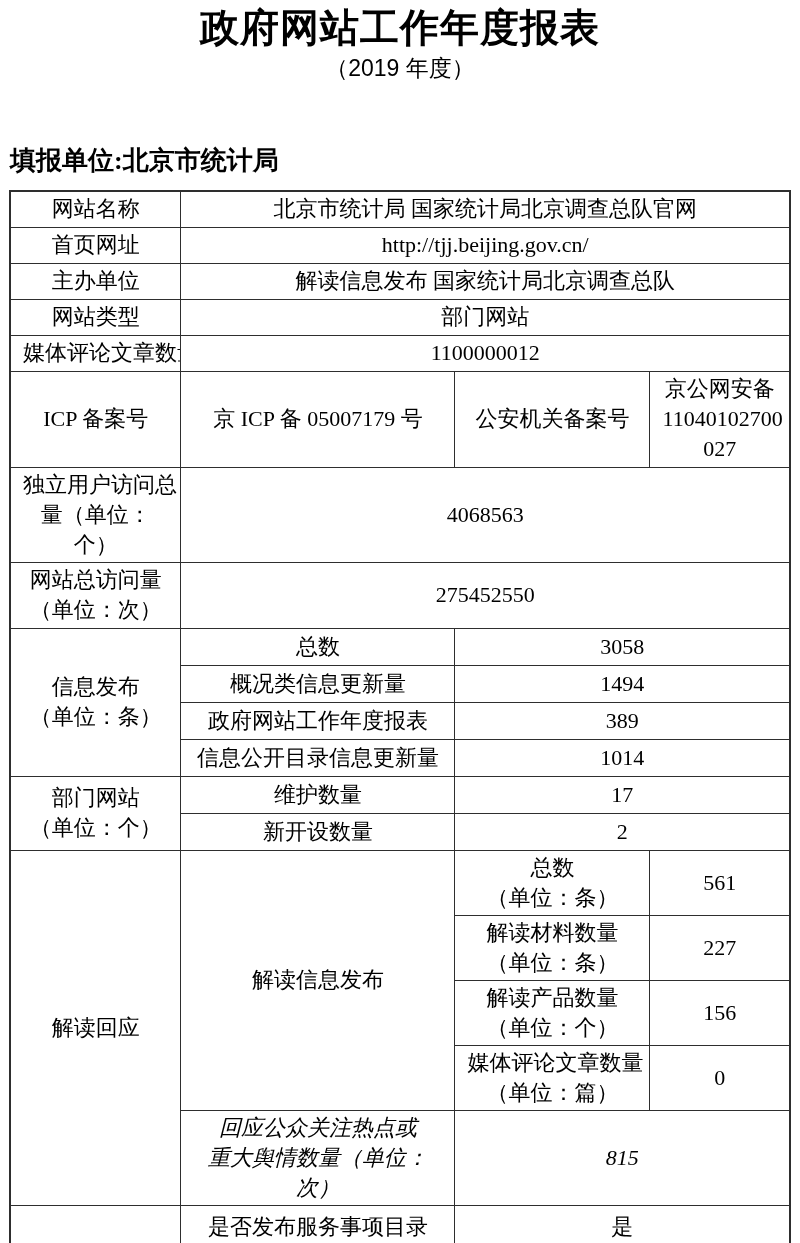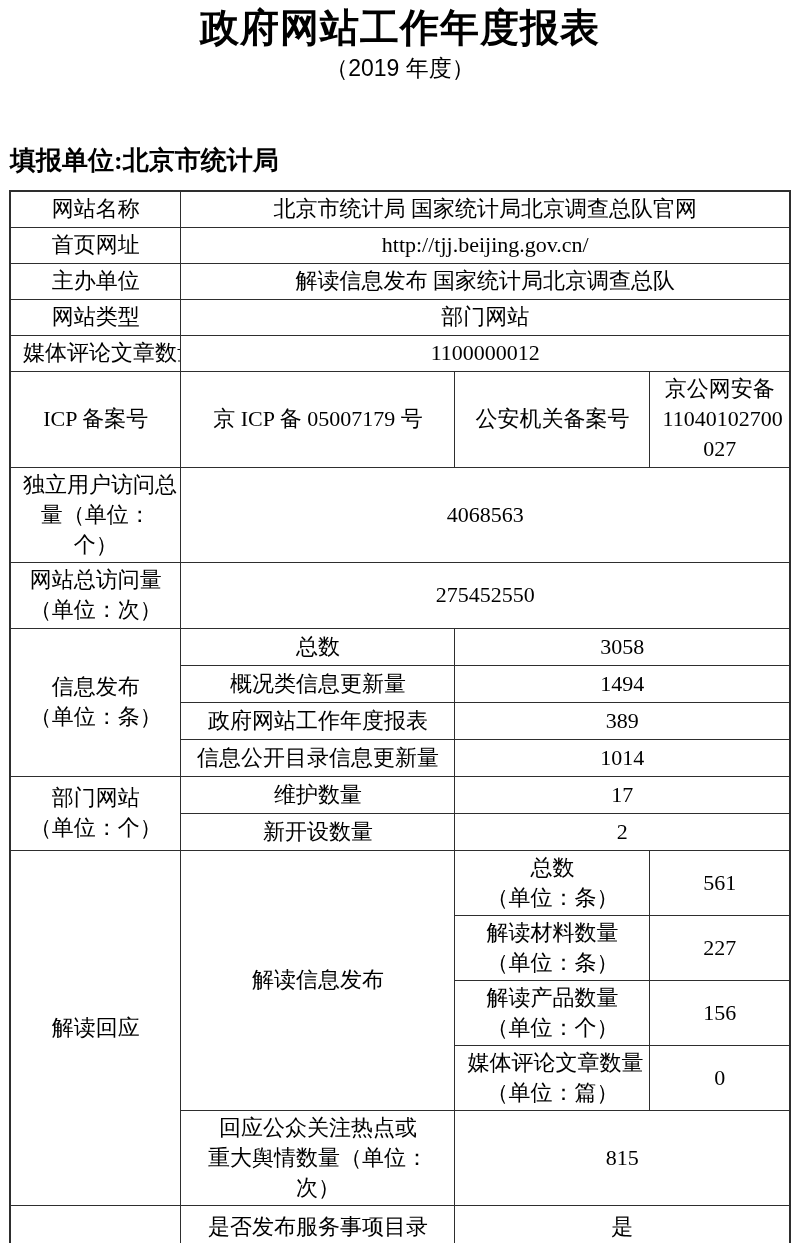--- a/index.html
+++ b/index.html
@@ -56,21 +56,21 @@
     white-space: pre-line;
     overflow: hidden;
     word-break: keep-all;
   }
   
   .r36 { height: 36px; }
   .r37 { height: 37px; }
   .r62 { height: 62px; }
   .r64 { height: 64px; }
   .r66 { height: 66px; }
-  .r93 { height: 93px; }
+  .r93 { height: 93px; font-style: italic; }
   .r96 { height: 96px; }
   .r45 { height: 45px; }
 </style>
 </head>
 <body>
 
 <div class="sheet">
 
   <h1 class="title">政府网站工作年度报表</h1>
 

